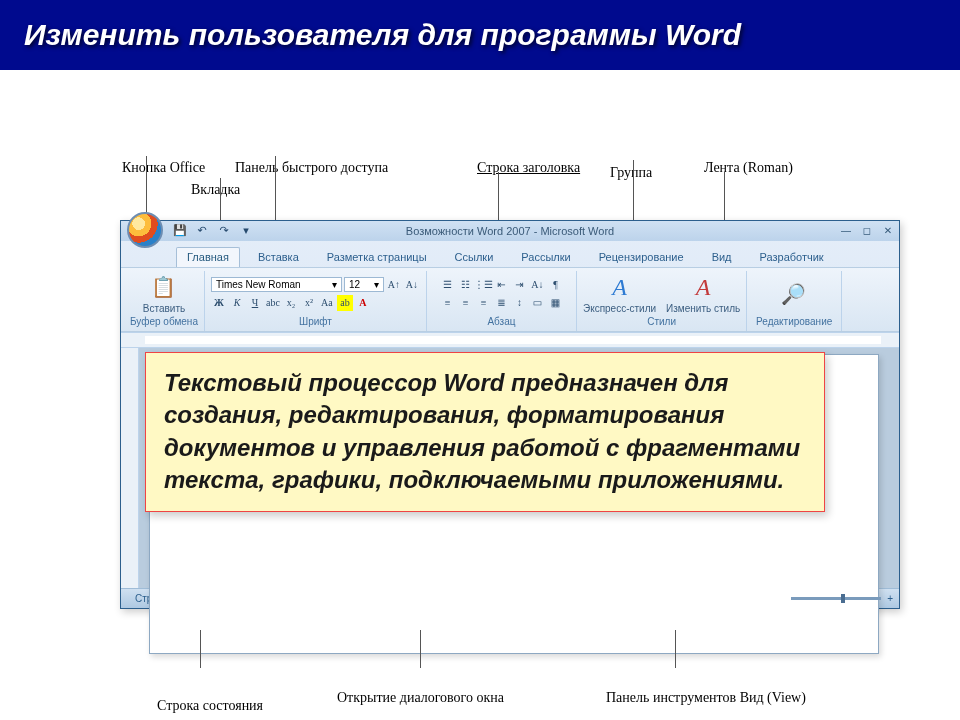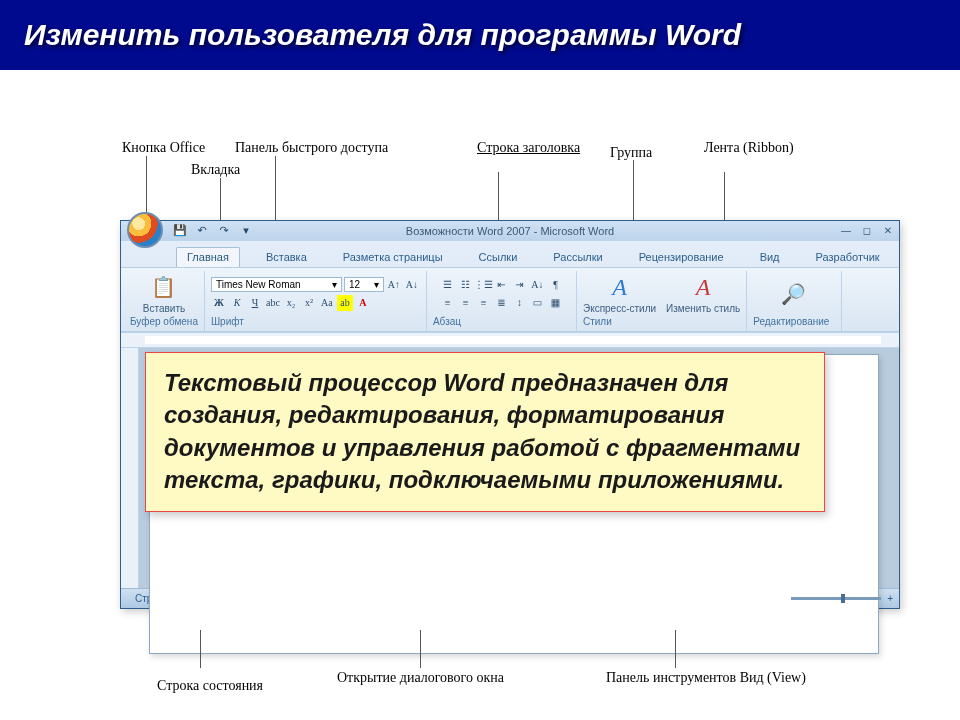--- a/index.html
+++ b/index.html
@@ -23,20 +23,21 @@
     font-style: italic;
   }
   .diagram { position: absolute; left: 80px; top: 140px; width: 800px; }
   .callout-label {
     position: absolute;
     font-size: 14px;
     font-family: "Times New Roman", serif;
     color: #000;
     text-align: center;
     white-space: nowrap;
+    margin-top: 20px;
   }
   .word-window {
     position: absolute;
     width: 780px;
     border: 1px solid #2c5f8d;
     background: linear-gradient(#e5eef9,#c7d9ed);
     box-shadow: 2px 3px 8px rgba(0,0,0,.2);
     font-size: 11px;
   }
   .titlebar {
@@ -66,21 +67,21 @@
     border-radius: 50%;
     background: radial-gradient(circle at 30% 30%, #ffe9a0 0 20%, #fdbd3c 20% 40%, #e04c1f 40% 60%, #2a80c8 60% 80%, #1f6a32 80%);
     border: 2px solid #6d8db2;
     margin: 0 6px;
   }
   .qat { display:flex; gap:4px; align-items:center; margin-left: 2px;}
   .qat .qbtn { width: 18px; height: 18px; display:flex; align-items:center; justify-content:center; font-size: 11px; color:#264a6e;}
   .tabs {
     display: flex;
     align-items: flex-end;
-    gap: 16px;
+    gap: 8px;
     padding: 6px 8px 0 55px;
     background: transparent;
   }
   .tab {
     padding: 3px 10px 4px;
     font-size: 11px;
     color: #2c5f8d;
   }
   .tab.active {
     background: #f2f6fc;
@@ -99,21 +100,21 @@
   }
   .group {
     border-right: 1px solid #bcd3eb;
     padding: 2px 6px;
     display: flex;
     flex-direction: column;
     align-items: center;
     min-width: 50px;
   }
   .group-body { flex:1; display:flex; gap:4px; align-items:center; justify-content:center; flex-wrap:wrap;}
-  .group-title { font-size: 10px; color: #4372a0; padding: 2px 0; text-align:left; width:100%;}
+  .group-title { font-size: 10px; color: #4372a0; padding: 2px 0; text-align:center; width:100%;}
   .bigbtn { display:flex; flex-direction:column; align-items:center; gap:2px; font-size:10px; color:#3c5e80; }
   .bigbtn .ic { width:28px; height:28px; display:flex; align-items:center; justify-content:center; font-size:20px;}
   .fontbox{ display:flex; flex-direction:column; gap:2px;}
   .fontrow{ display:flex; gap:2px; align-items:center;}
   .selectlike { background:#fff; border:1px solid #9db9d4; font-size:10px; padding:1px 4px; display:flex; align-items:center; gap:3px;}
   .smbtn{ width:16px; height:16px; display:flex; align-items:center; justify-content:center; font-size:10px; color:#2c4d6e; font-family:"Times New Roman",serif;}
   .smbtn.bold{font-weight:bold;}
   .smbtn.ital{font-style:italic;}
   .smbtn.under{text-decoration:underline;}
   .ruler { height: 16px; background:#eaf1f8; border-top:1px solid #bcd3eb; border-bottom:1px solid #bcd3eb; position:relative;}
@@ -178,21 +179,21 @@
 
 <div class="slide-title">Изменить пользователя для программы Word</div>
 
 <div class="diagram">
 
   <div class="callout-label" id="cl1">Кнопка Office</div>
   <div class="callout-label" id="cl2">Вкладка</div>
   <div class="callout-label" id="cl3">Панель быстрого доступа</div>
   <div class="callout-label" id="cl4">Строка заголовка</div>
   <div class="callout-label" id="cl5">Группа</div>
-  <div class="callout-label" id="cl6">Лента (Ribbon)</div>
+  <div class="callout-label" id="cl6">Лента (Roman)</div>
 
   <div class="ln" style="left:66px; top:16px; width:1px; height:76px;"></div>
   <div class="ln" style="left:140px; top:38px; width:1px; height:77px;"></div>
   <div class="ln" style="left:195px; top:16px; width:1px; height:73px;"></div>
   <div class="ln" style="left:195px; top:89px; width:1px; height:1px; transform-origin:top; "></div>
   <div class="ln" style="left:121px; top:88px; width:75px; height:1px;"></div>
   <div class="ln" style="left:418px; top:32px; width:1px; height:60px;"></div>
   <div class="ln" style="left:553px; top:20px; width:1px; height:115px;"></div>
   <div class="ln" style="left:644px; top:32px; width:1px; height:95px;"></div>
 

